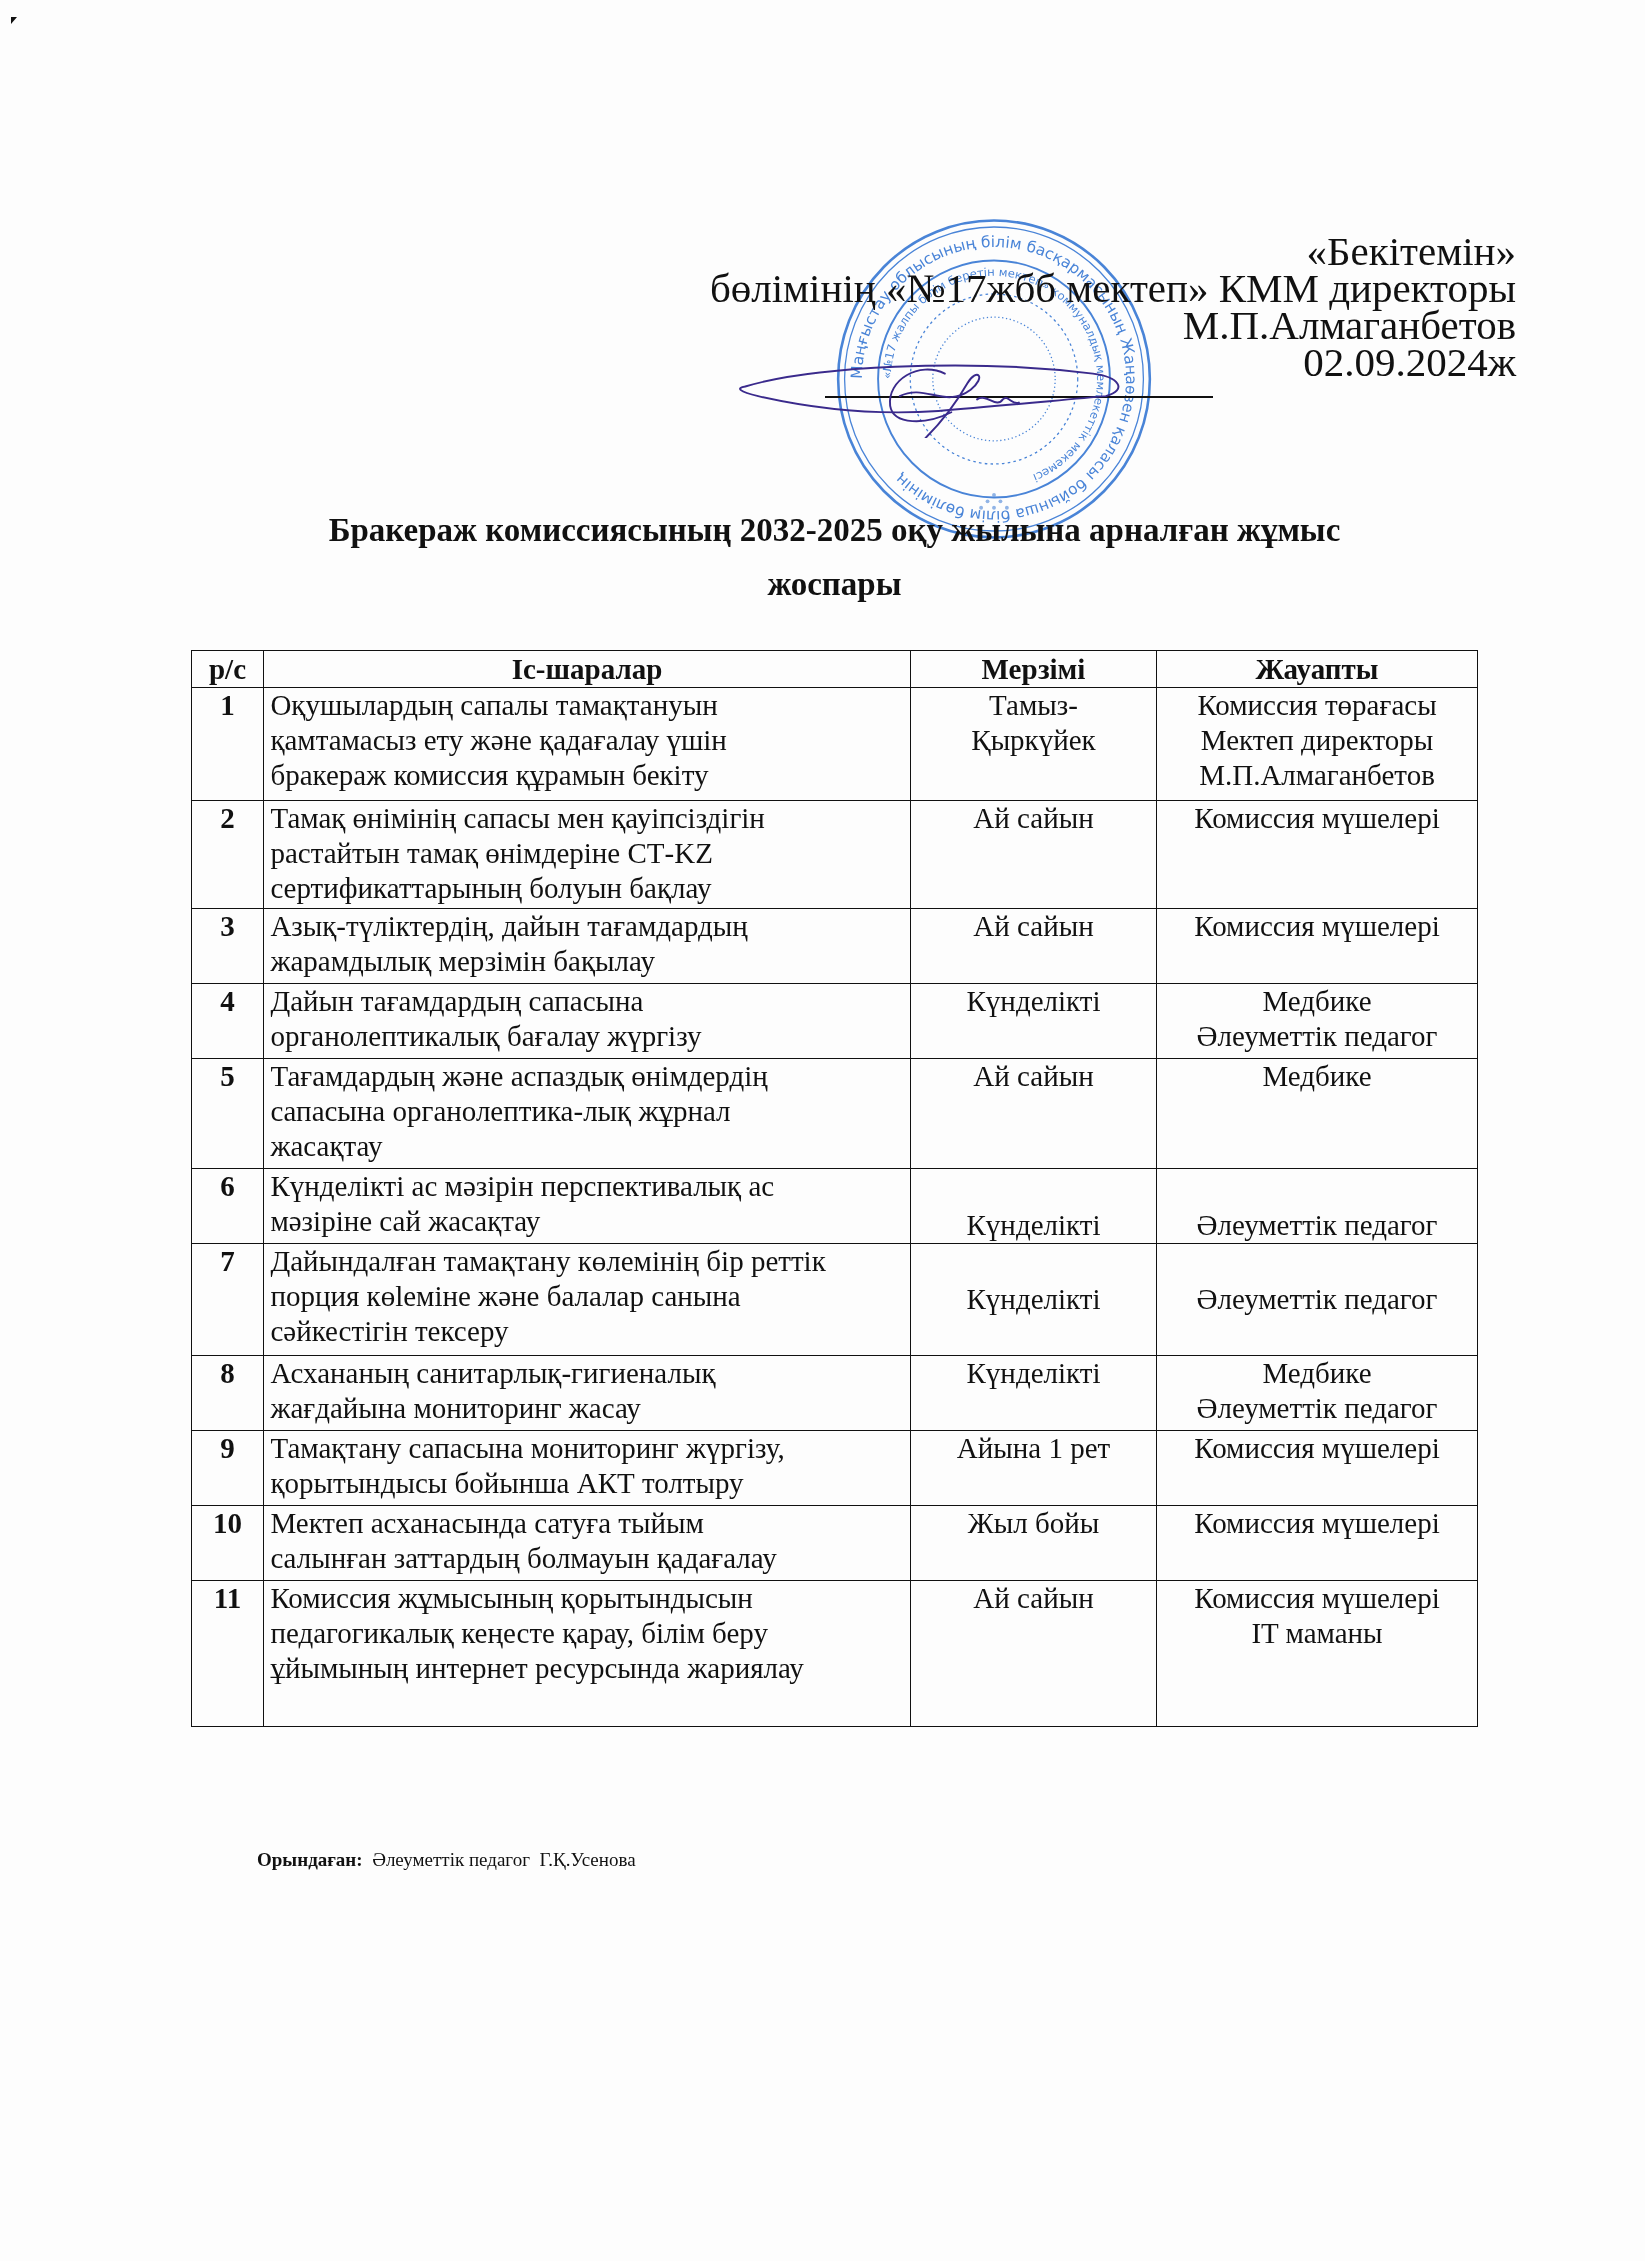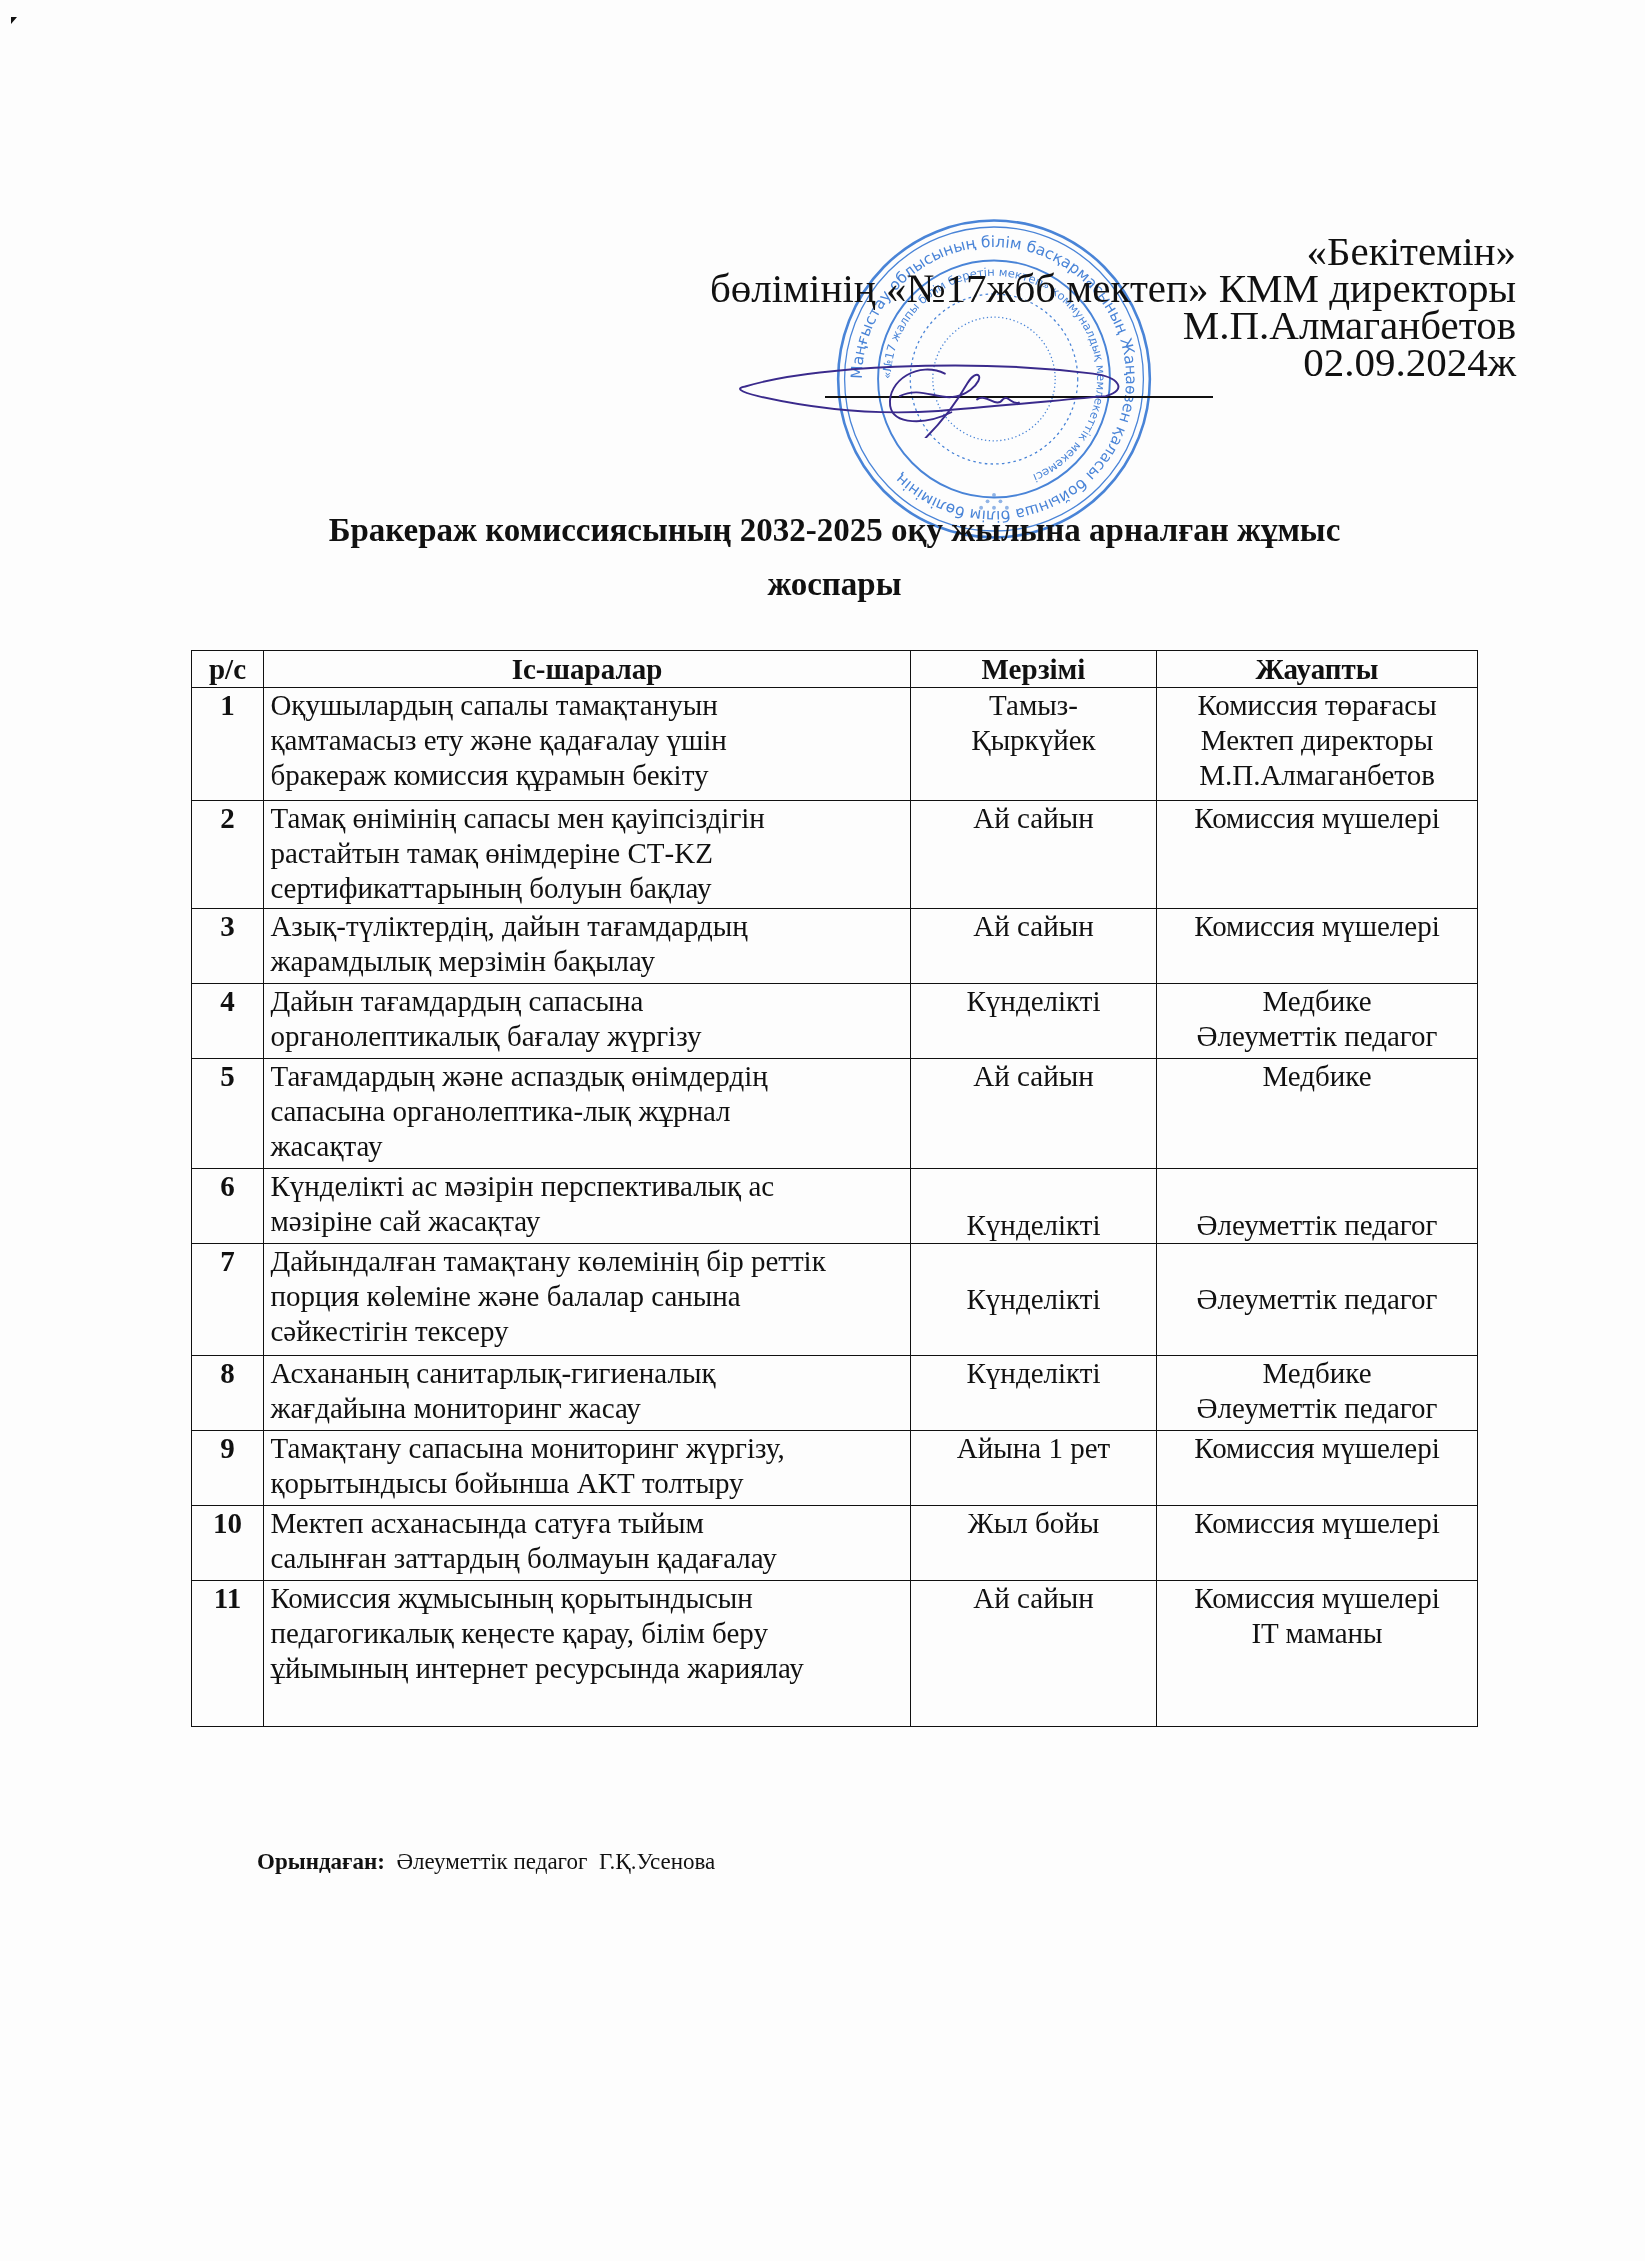--- a/index.html
+++ b/index.html
@@ -66,21 +66,21 @@
   table.plan td.term, table.plan td.resp { text-align: center; margin-top: 16px; }
   table.plan td.bottom { vertical-align: bottom; }
   table.plan td .l { display: block; }
   col.c1 { width: 72px; }
   col.c2 { width: 647px; }
   col.c3 { width: 246px; }
   col.c4 { width: 321px; }
   
   .footer {
     position: absolute; left: 257px; top: 1849px;
-    font-size: 23px; white-space: pre;
+    font-size: 19px; white-space: pre;
     z-index: 3;
   }
   .footer .label { font-weight: bold; }
 </style>
 </head>
 <body>
 
 <div class="corner-mark"></div>
 
 <svg class="stamp" viewBox="0 0 500 500">

